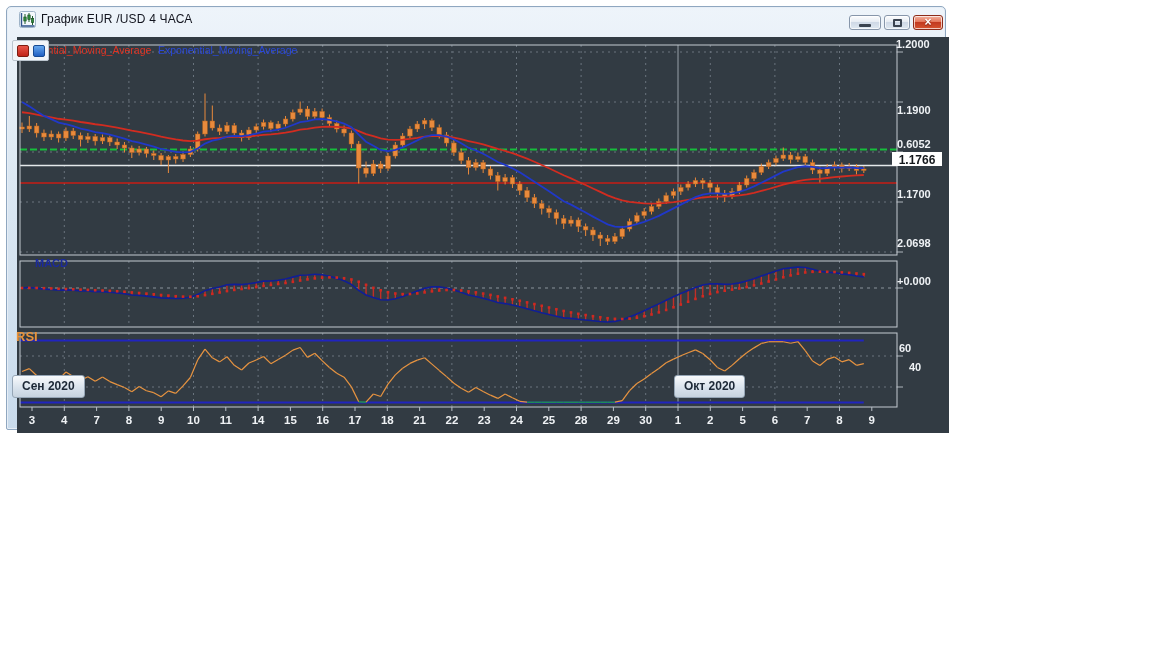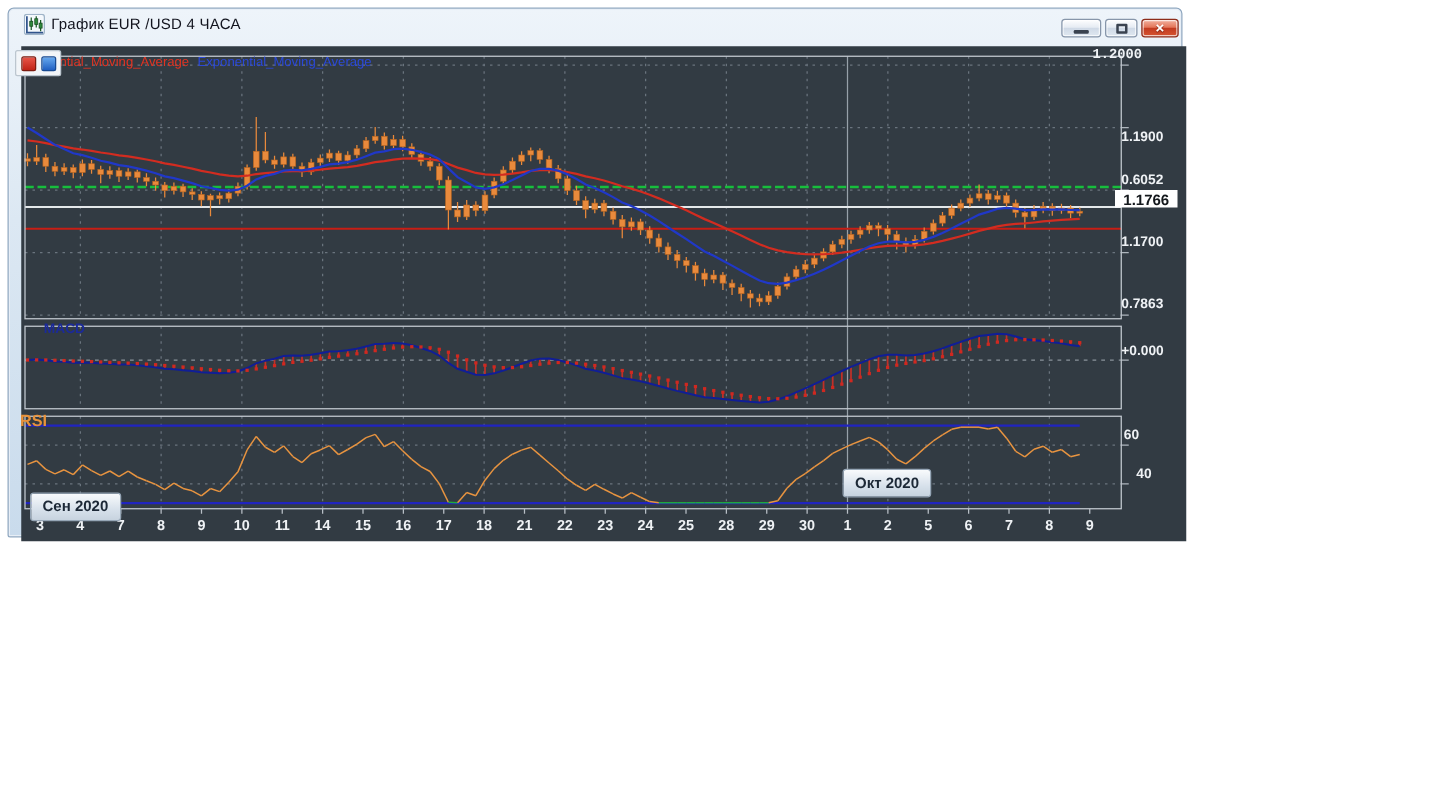--- a/index.html
+++ b/index.html
@@ -41,21 +41,21 @@
   #legend-red  { position:absolute; left:12px; top:44px; font-size:10.5px; color:#e03322; z-index:2; white-space:nowrap; }
   #legend-blue { position:absolute; left:158px; top:44px; font-size:10.5px; color:#2a48d8; z-index:2; white-space:nowrap; }
   #macd-label { position:absolute; left:16px; top:257px; font-size:11px; font-weight:600; color:#1b2a9a; z-index:2;padding-left:19px; }
   #rsi-label  { position:absolute; left:16px; top:329px; font-size:13px; font-weight:600; color:#e8923a; z-index:2; }
   #price-badge { position:absolute; left:892px; top:152px; width:50px; height:14px; background:#ffffff;
                  color:#14181c; font-size:12px; font-weight:600; text-align:center; line-height:17px; z-index:3; }
   .month-btn { position:absolute; top:375px; height:23px; padding:0 9px;
                background:linear-gradient(180deg,#f8fafc,#d7e1eb 60%,#c7d3df);
                border:1px solid #96a6b6; border-radius:3px; color:#1c2836;
                font-size:12px; font-weight:600; line-height:21px; z-index:3; }
-  #month-sep { left:24px;margin-top:19px; }
+  #month-sep { left:12px; }
   #month-oct { left:674px; }
 </style>
 </head>
 <body>
 
 <div id="win">
   <div id="titlebar">
     <svg id="app-icon" viewBox="0 0 17 17">
       <rect x="0.5" y="0.5" width="16" height="16" fill="#f4f8fc" stroke="#9fb4c8" rx="2"></rect>
       <path d="M2.5 2 v13 h13" stroke="#31548c" stroke-width="1.4" fill="none"></path>
@@ -796,24 +796,24 @@
 
 <div id="legend-red">Exponential_Moving_Average</div>
 <div id="legend-blue">Exponential_Moving_Average</div>
 <div id="legend-box">
   <div id="chip-red" class="chip"></div>
   <div id="chip-blue" class="chip"></div>
 </div>
 <div id="macd-label">MACD</div>
 <div id="rsi-label">RSI</div>
 
-<div class="axis-label" style="left:874px; top:38px;font-family:Liberation Mono, monospace;">1.2000</div>
+<div class="axis-label" style="left:896px; top:38px;">1.2000</div>
 <div class="axis-label" style="left:897px; top:88px;margin-top:16px;">1.1900</div>
 <div class="axis-label" style="left:897px; top:138px;">0.6052</div>
 <div class="axis-label" style="left:897px; top:188px;">1.1700</div>
-<div class="axis-label" style="left:897px; top:237px;">0.7863</div>
+<div class="axis-label" style="left:897px; top:237px;">2.0698</div>
 <div id="price-badge">1.1766</div>
 <div class="axis-label" style="left:897px; top:275px;">+0.000</div>
 <div class="axis-label" style="left:899px; top:342px;">60</div>
-<div class="axis-label" style="left:899px; top:373px;padding-left:10px;">40</div>
+<div class="axis-label" style="left:899px; top:361px;padding-left:10px;">40</div>
 
 <div id="month-sep" class="month-btn">Сен 2020</div>
 <div id="month-oct" class="month-btn">Окт 2020</div>
 
 </body></html>

